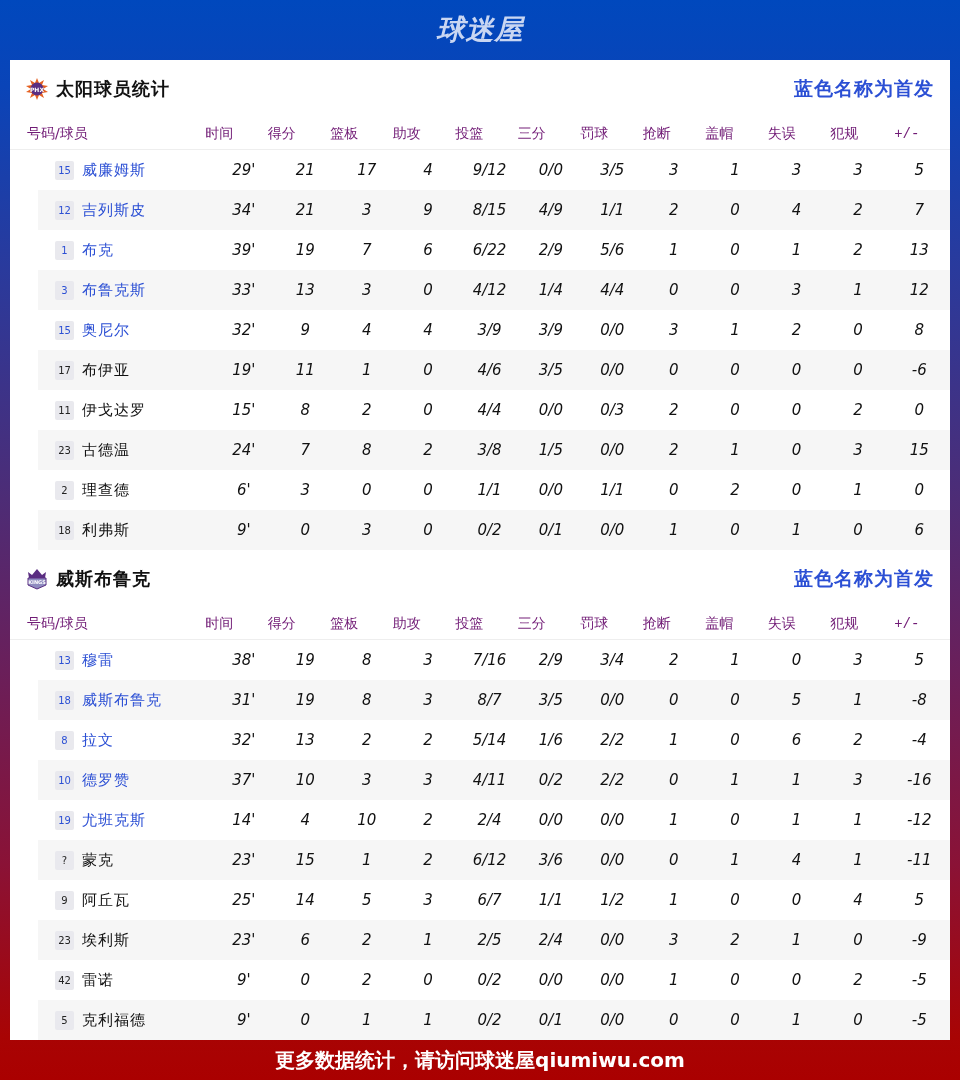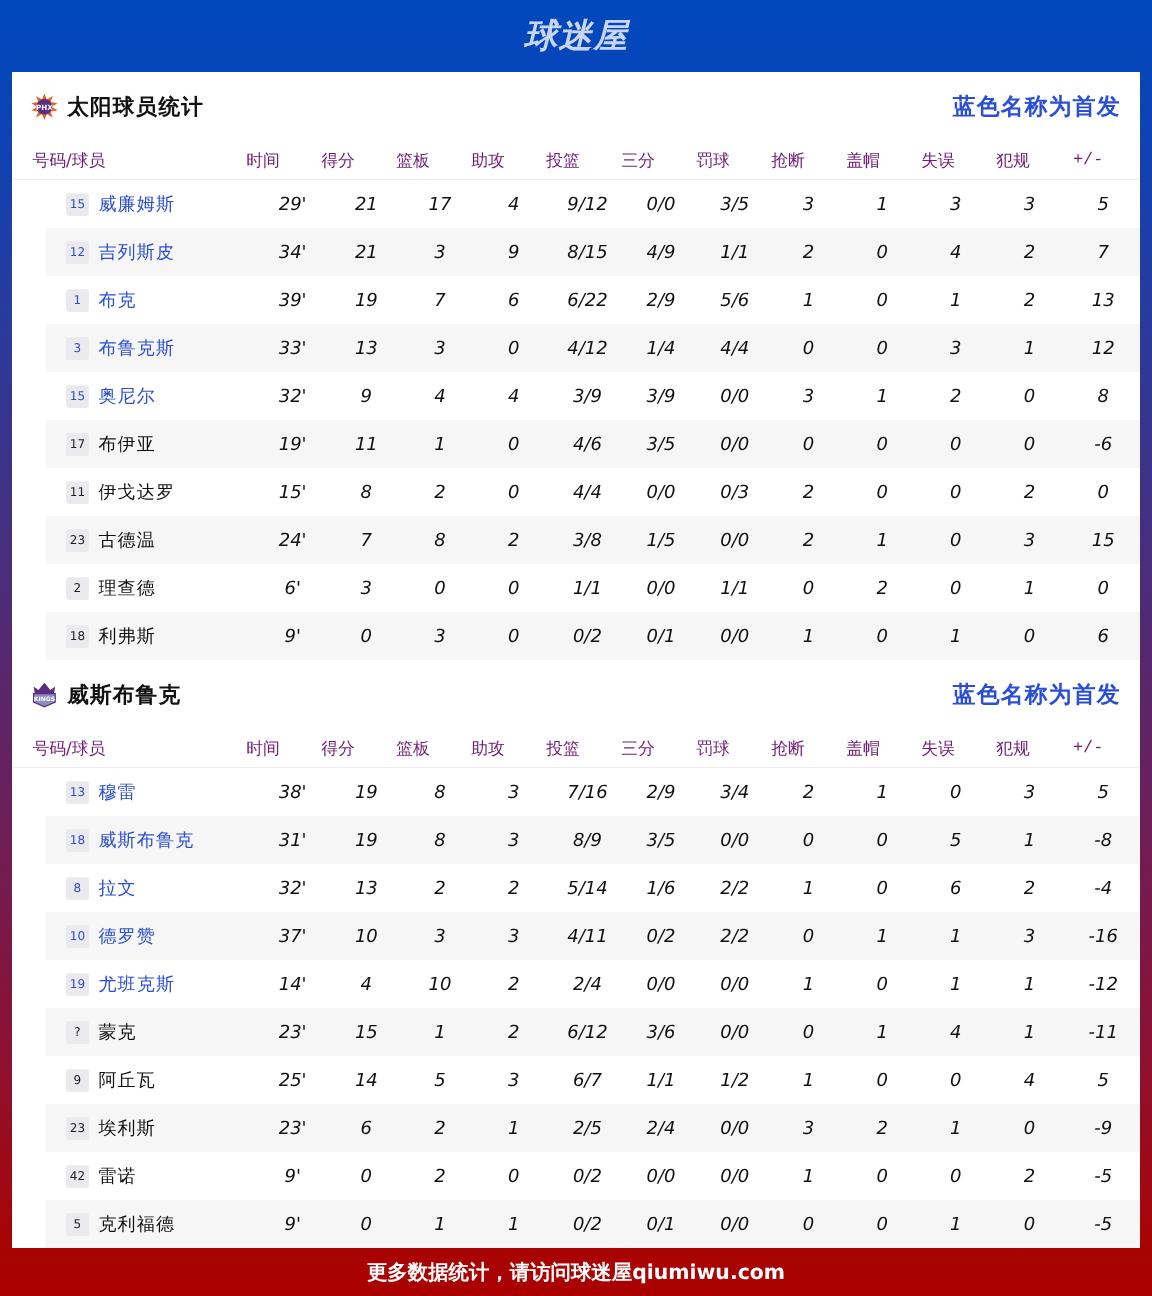--- a/index.html
+++ b/index.html
@@ -49,21 +49,21 @@
     font-size: 10px; color: #2b4fd4; display: inline-flex; align-items: center; justify-content: center;
     margin-right: 8px; font-style: normal;
   }
   .jersey.bench { color: #222; }
   .pname { font-size: 15px; color: #111; letter-spacing: 1px; }
   .pname.starter { color: #2b4fd4; text-align: center; }
   .section { }
   .footer {
     position: absolute; left: 0; top: 1040px; width: 960px; height: 40px;
     display: flex; align-items: center; justify-content: center;
-    color: #ffffff; font-size: 17px; font-weight: bold;
+    color: #ffffff; font-size: 20px; font-weight: bold;
   }
 </style>
 </head>
 <body>
 
 <div class="header">
   <span class="logo">球迷屋</span>
 </div>
 
 <div class="card">
@@ -331,21 +331,21 @@
         </div>
         <div class="row alt">
           <div class="c-player">
             <span class="jersey">18</span>
             <span class="pname starter">威斯布鲁克</span>
           </div>
           <span class="c">31'</span>
           <span class="c">19</span>
           <span class="c">8</span>
           <span class="c">3</span>
-          <span class="c">8/9</span>
+          <span class="c">8/7</span>
           <span class="c">3/5</span>
           <span class="c">0/0</span>
           <span class="c">0</span>
           <span class="c">0</span>
           <span class="c">5</span>
           <span class="c">1</span>
           <span class="c">-8</span>
         </div>
         <div class="row">
           <div class="c-player">

